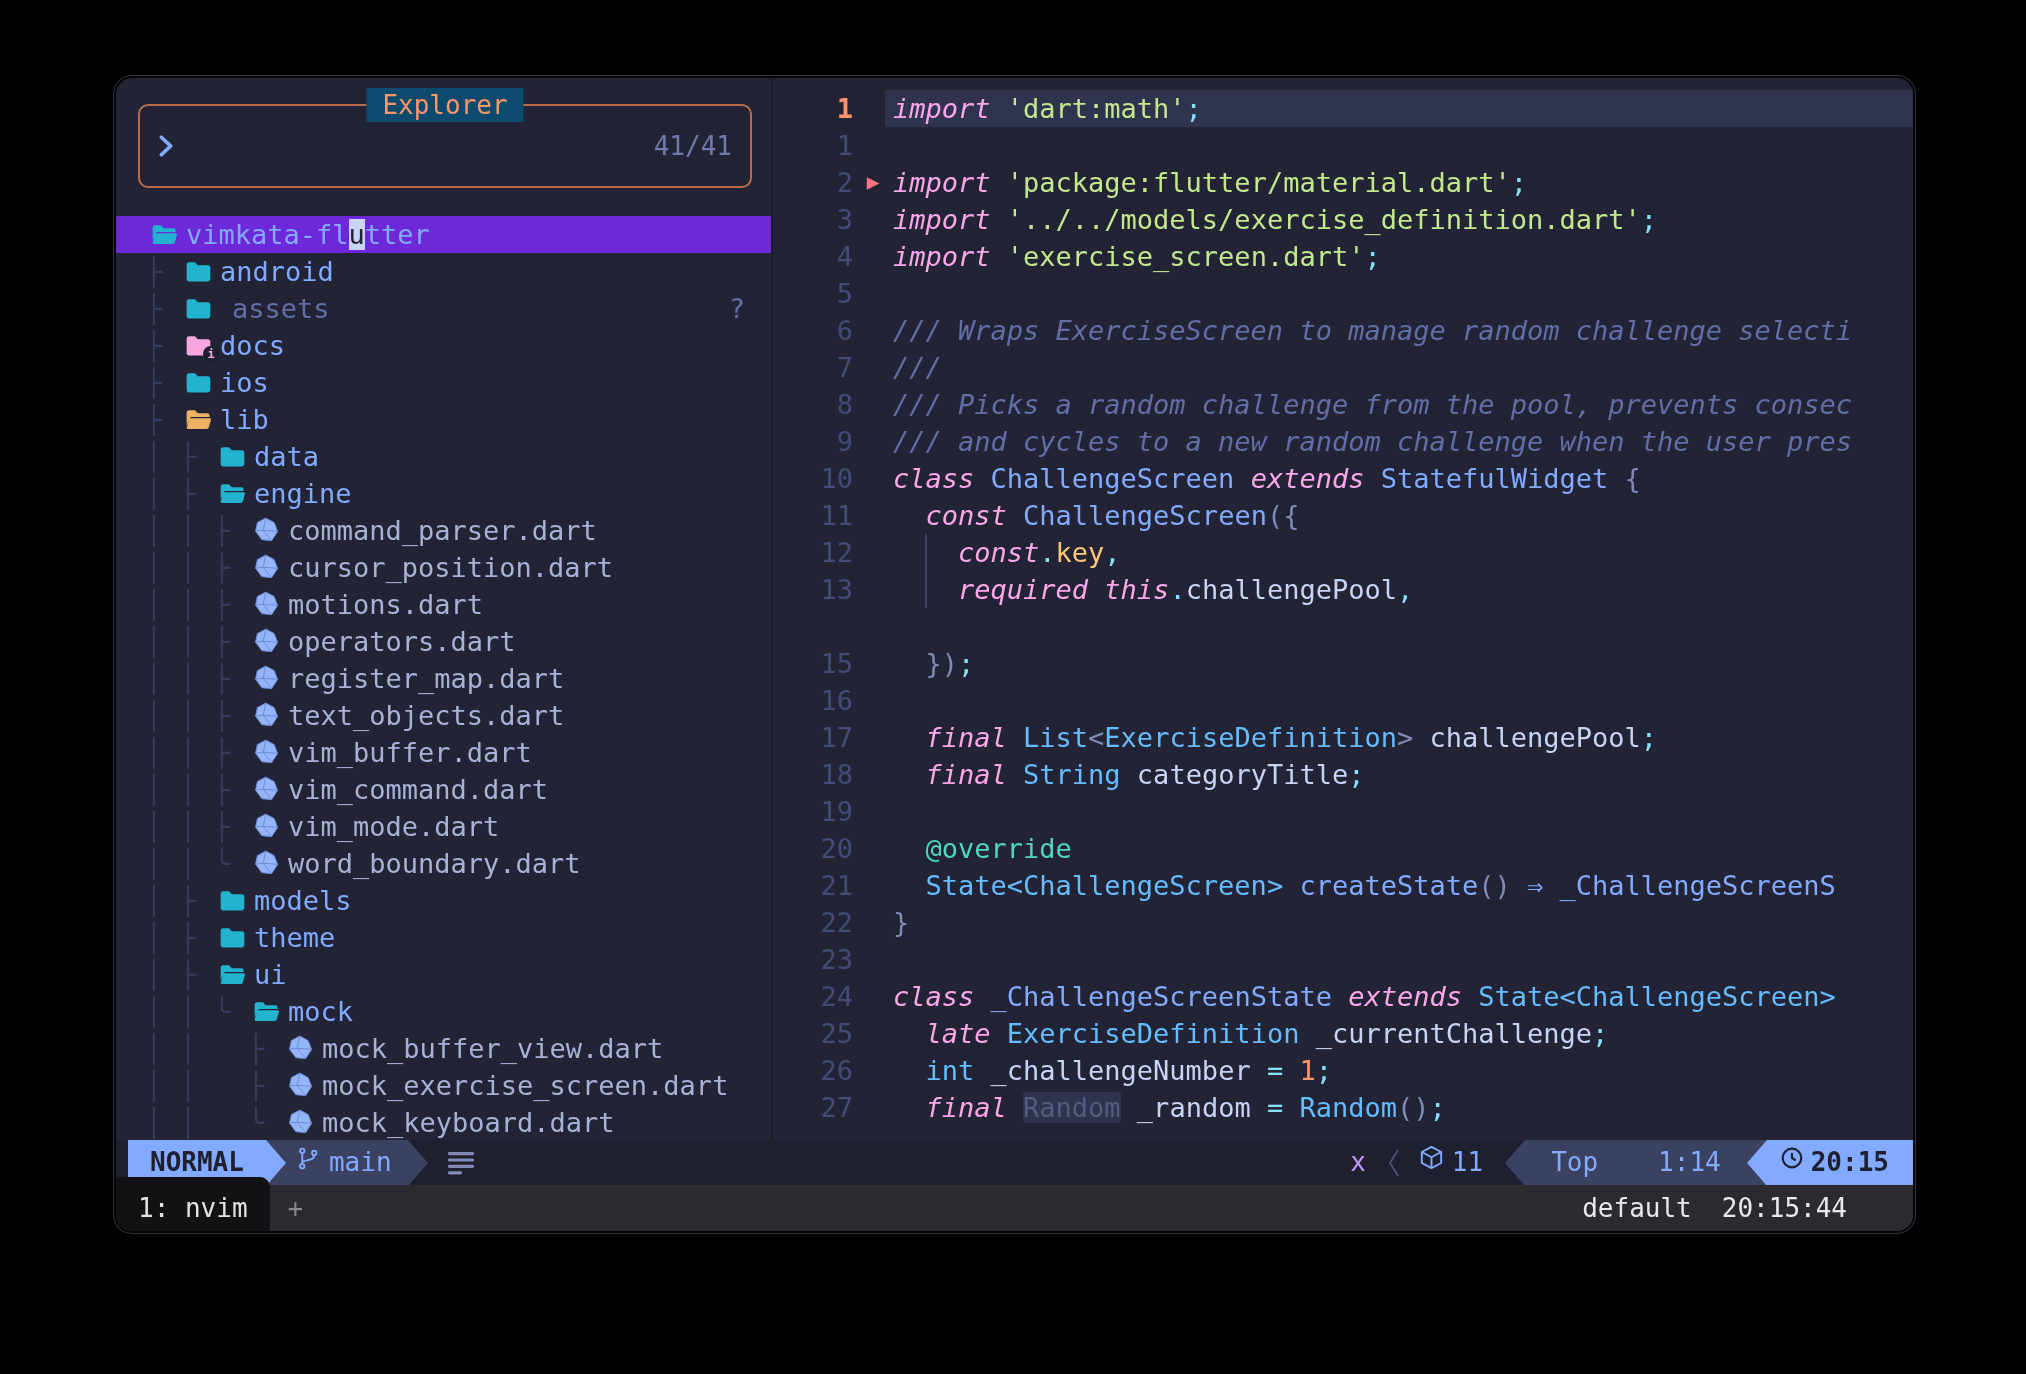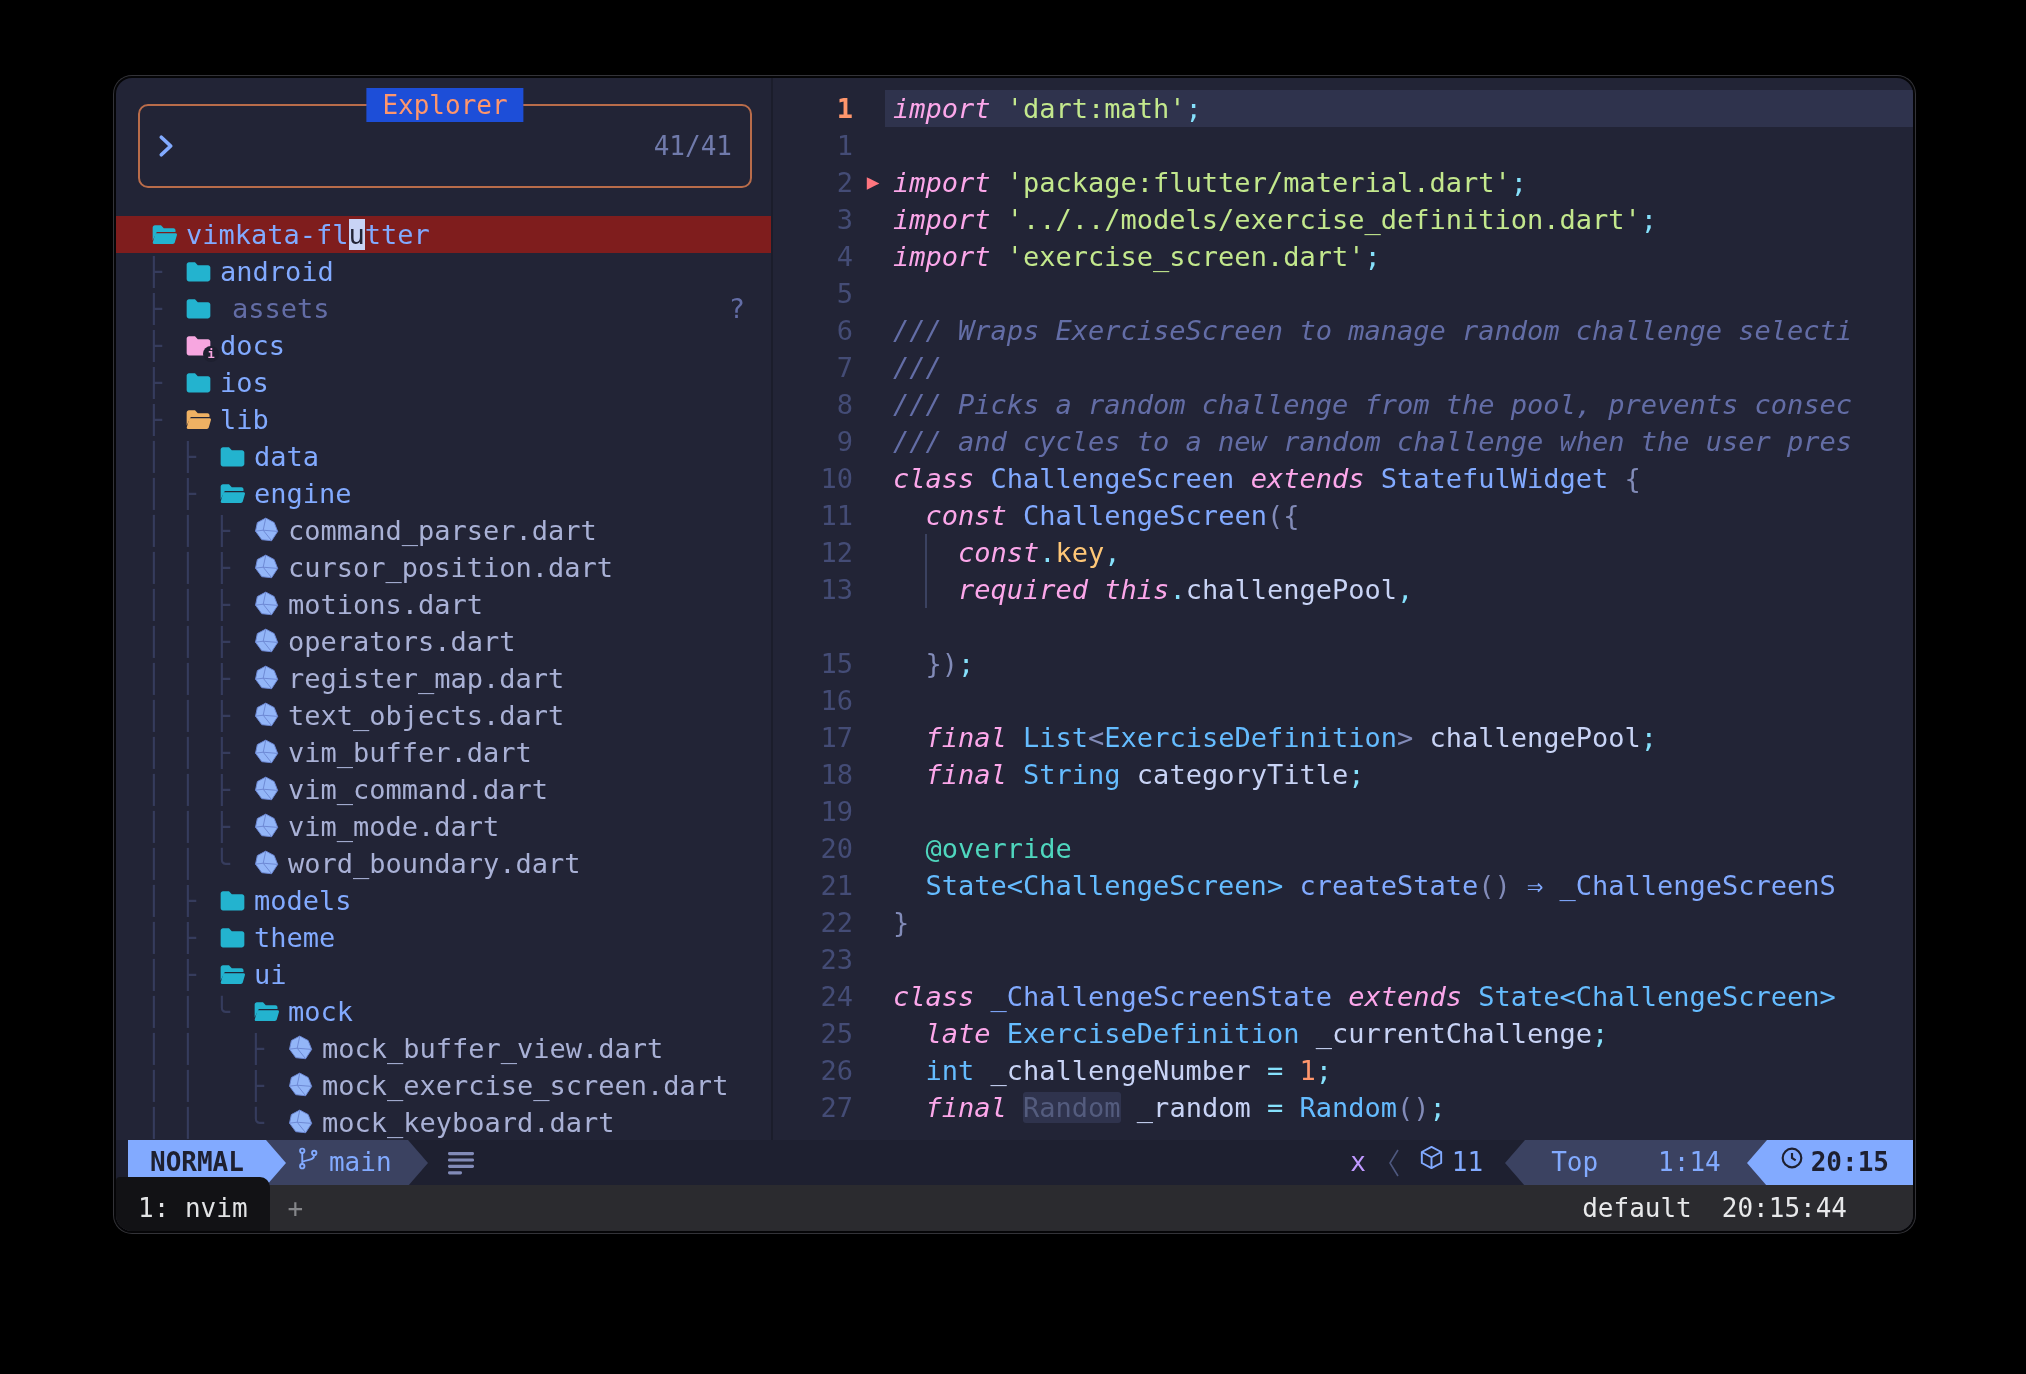--- a/index.html
+++ b/index.html
@@ -3,26 +3,26 @@
 <meta charset="utf-8">
 <style>
   html,body{margin:0;padding:0;}
   body{width:2026px;height:1374px;background:#000;font-family:"DejaVu Sans Mono","Liberation Mono",monospace;overflow:hidden;position:relative;}
   .window{position:absolute;left:116px;top:78px;width:1797px;height:1153px;background:#222436;border-radius:16px;overflow:hidden;box-shadow:0 0 0 2px #050507,0 0 0 3px #333338;}
 
   
   .tree-pane{position:absolute;left:0;top:0;width:655px;height:1062px;overflow:hidden;}
   .vsep{position:absolute;left:655px;top:0;width:2px;height:1062px;background:#1b1d2b;}
   .xheader{position:absolute;left:22px;top:26px;width:610px;height:80px;border:2px solid #b96c4a;border-radius:10px;}
-  .xtitle{position:absolute;left:50%;top:-18px;transform:translateX(-50%);background:#1d4ed8;padding:0 16px;color:#ff966c;font-size:26px;line-height:34px;white-space:pre;}
+  .xtitle{position:absolute;left:50%;top:-18px;transform:translateX(-50%);background:#0c4a6e;padding:0 16px;color:#ff966c;font-size:26px;line-height:34px;white-space:pre;}
   .xprompt{position:absolute;left:12px;top:50%;transform:translateY(-50%);width:28px;height:28px;}
   .xcount{position:absolute;right:18px;top:50%;transform:translateY(-50%);color:#707aab;font-size:26px;}
   .tree-rows{position:absolute;left:0;top:0;width:100%;height:100%;}
   .trow{position:absolute;left:0;width:100%;height:37px;line-height:37px;font-size:27px;white-space:pre;}
-  .trow.selected{background:#7f1d1d;}
+  .trow.selected{background:#6d28d9;}
   .tguide{position:absolute;top:0;width:34px;text-align:center;color:#363c5d;}
   .ticon{position:absolute;top:4px;width:30px;height:30px;}
   .ticon svg{display:block;}
   .tlabel{position:absolute;top:0;}
   .c-dir{color:#82aaff;}
   .c-dim{color:#636da6;}
   .c-file{color:#a9b1d6;}
   .tcur{background:#c8d3f5;color:#222436;}
   .tbadge{position:absolute;right:26px;top:0;color:#636da6;}
   .ibadge{position:absolute;right:-5px;bottom:-1px;width:16px;height:16px;border-radius:50%;background:#1e2030;color:#f7a6e0;font-size:12px;line-height:16px;text-align:center;font-weight:bold;}

